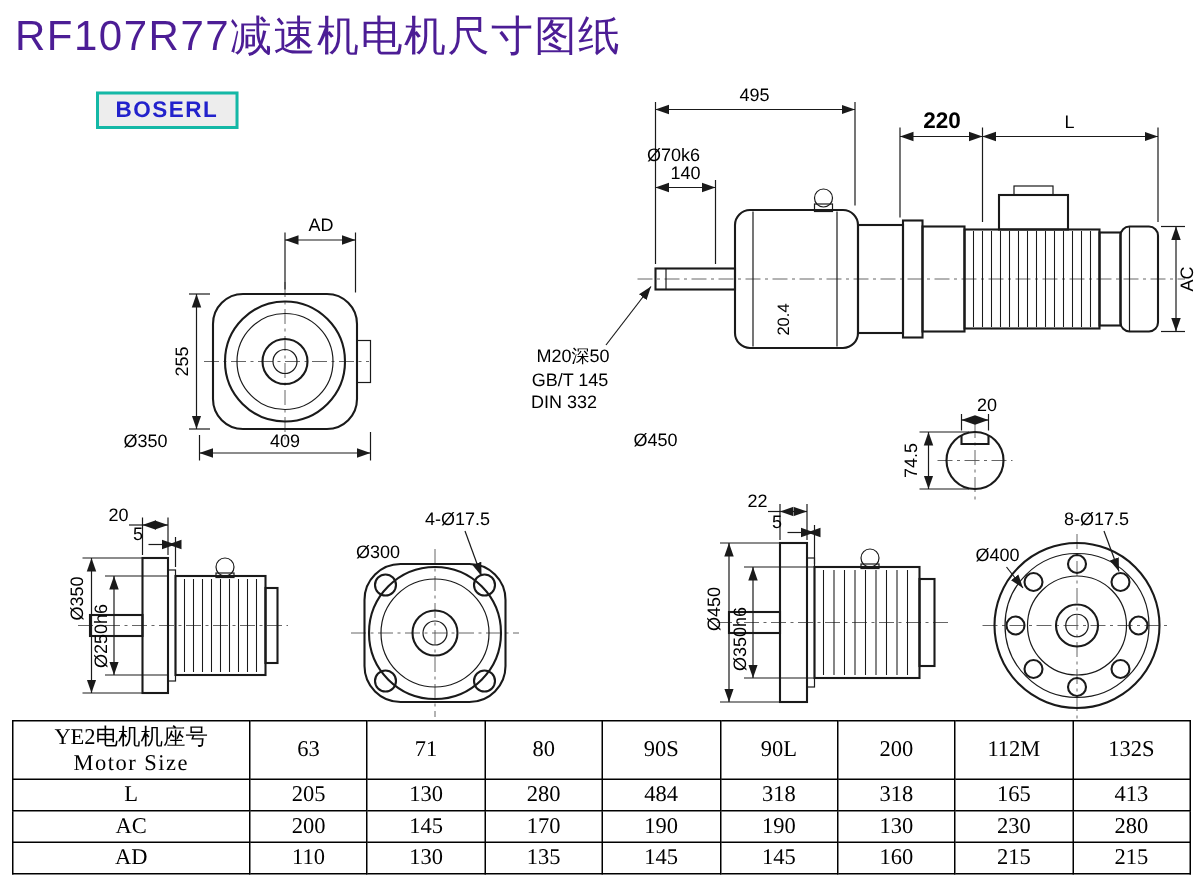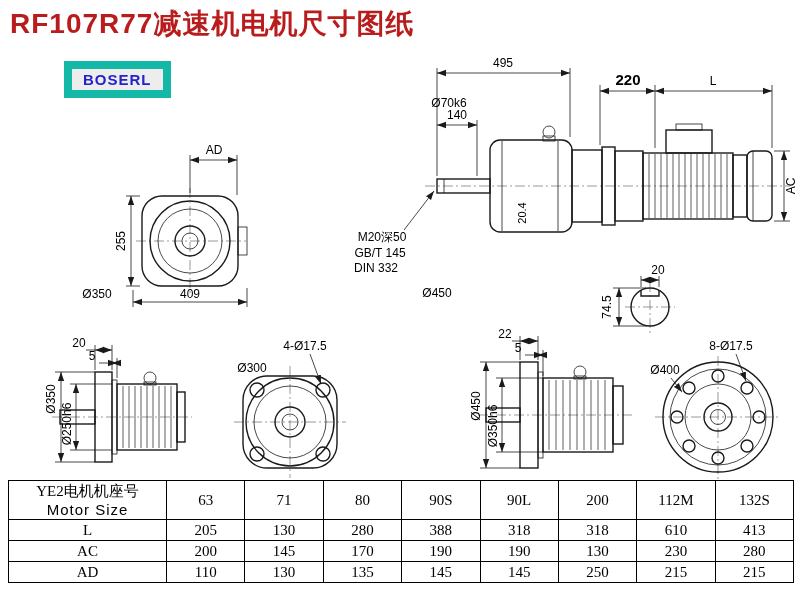--- a/index.html
+++ b/index.html
@@ -1,43 +1,43 @@
 <!DOCTYPE html>
 <html><head>
 <meta charset="utf-8">
 <style>
   * { margin:0; padding:0; box-sizing:border-box; }
   html,body { width:800px; height:589px; }
   body { position:relative; background:#ffffff; overflow:hidden;
          font-family:"Liberation Sans", sans-serif; color:#000; }
 
-  .page-title { position:absolute; left:10px; top:5px; font-size:28px; font-weight:bold;
-                color:#b91c1c; letter-spacing:1px; white-space:nowrap; }
-  .brand-logo { position:absolute; left:64px; top:61px; border:8px solid #14b8a6;
+  .page-title { position:absolute; left:10px; top:5px; font-size:28px; font-weight:normal;
+                color:#4c1d95; letter-spacing:1px; white-space:nowrap; }
+  .brand-logo { position:absolute; left:64px; top:61px; border:2px solid #14b8a6;
                 background:#ededed; color:#2222cc; font-weight:bold; font-size:15px;
                 padding:2px 11px; letter-spacing:1px; }
 
   svg.drawing { position:absolute; left:0; top:0; }
   .ol  { fill:none; stroke:#1a1a1a; stroke-width:1.4; }
   .tl  { fill:none; stroke:#1a1a1a; stroke-width:0.8; }
   .dim { fill:none; stroke:#1a1a1a; stroke-width:0.8; }
   .cl  { fill:none; stroke:#555; stroke-width:0.6; stroke-dasharray:10 3 2 3; }
   .fin { fill:none; stroke:#1a1a1a; stroke-width:0.7; }
   text.d { font-size:12px; fill:#000; text-anchor:middle;
            font-family:"Liberation Sans", sans-serif; }
   text.b { font-weight:bold; font-size:15px; }
 
   table.size-table { position:absolute; left:8px; top:480px; width:786px;
                      border-collapse:collapse; table-layout:fixed; text-align:center;
                      font-size:15px; font-family:"Liberation Serif", serif; }
   .size-table th, .size-table td { border:1px solid #000; font-weight:normal;
                                    padding:0; height:21px; }
   .size-table tr.hdr th { height:39px; }
   .size-table th.first { width:158px;text-align:center; }
-  .mono { font-family:Liberation Sans, sans-serif; letter-spacing:1px; }
+  .mono { font-family:Liberation Serif, serif; letter-spacing:1px; }
 </style>
 </head>
 <body>
 
 <h1 class="page-title">RF107R77减速机电机尺寸图纸</h1>
 <div class="brand-logo">BOSERL</div>
 
 <svg class="drawing" width="800" height="589" viewBox="0 0 800 589" xmlns="http://www.w3.org/2000/svg">
   <defs>
     <marker id="arw" viewBox="0 0 10 8" refX="10" refY="4" markerWidth="9" markerHeight="7.2" orient="auto-start-reverse" markerUnits="userSpaceOnUse">
@@ -253,42 +253,42 @@
     <th>90L</th>
     <th>200</th>
     <th>112M</th>
     <th>132S</th>
   </tr>
   <tr>
     <td>L</td>
     <td>205</td>
     <td>130</td>
     <td>280</td>
-    <td>388</td>
+    <td>484</td>
     <td>318</td>
     <td>318</td>
-    <td>610</td>
+    <td>165</td>
     <td>413</td>
   </tr>
   <tr>
     <td>AC</td>
     <td>200</td>
     <td>145</td>
     <td>170</td>
     <td>190</td>
     <td>190</td>
     <td>130</td>
     <td>230</td>
     <td>280</td>
   </tr>
   <tr>
     <td>AD</td>
     <td>110</td>
     <td>130</td>
     <td>135</td>
     <td>145</td>
     <td>145</td>
-    <td>250</td>
+    <td>160</td>
     <td>215</td>
     <td>215</td>
   </tr>
 </tbody>
   </table>
 
 </body></html>

